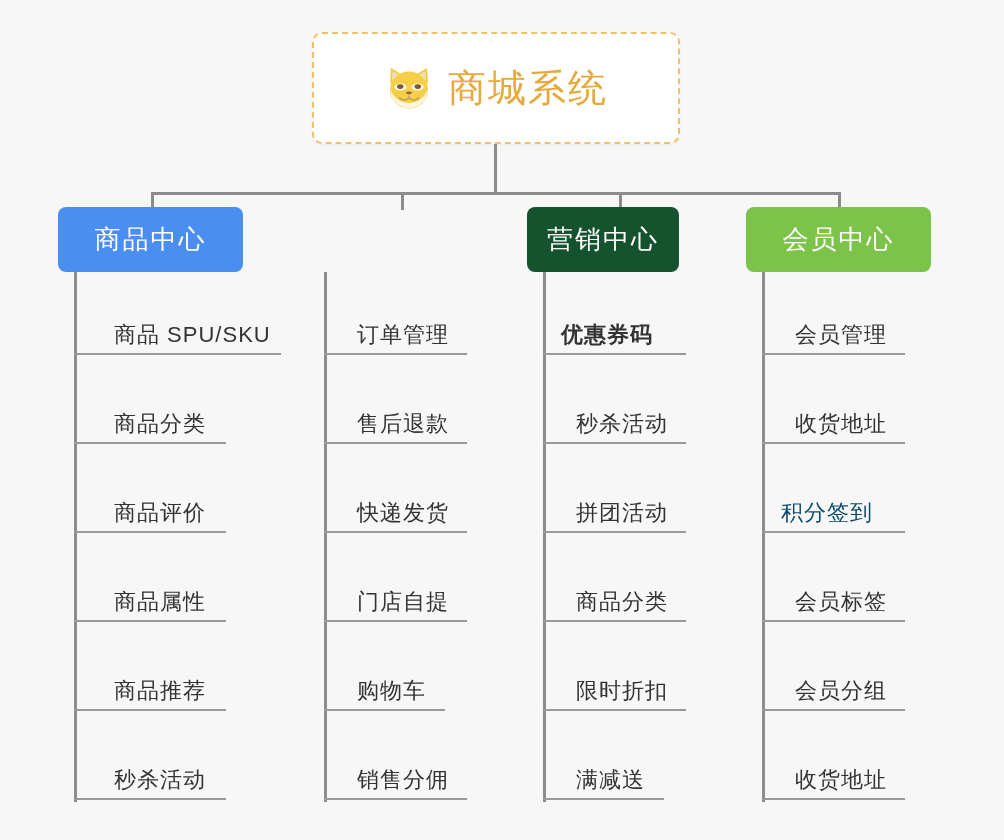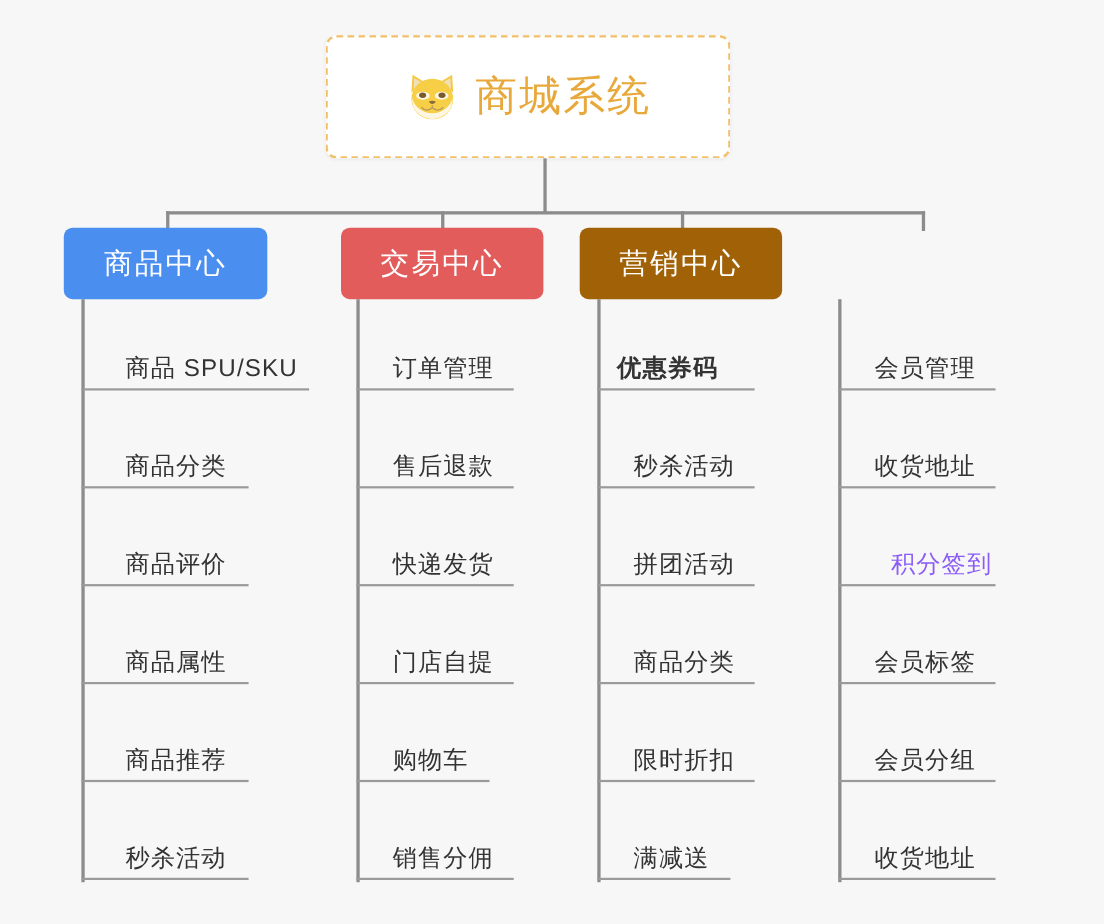--- a/index.html
+++ b/index.html
@@ -15,21 +15,21 @@
   #canvas {
     position: relative;
     width: 1004px;
     height: 840px;
     background: #f7f7f7;
   }
 
   
   #root-node {
     position: absolute;
-    left: 296px;
+    left: 312px;
     top: 32px;
     width: 368px;
     height: 112px;
     background: #ffffff;
     border: 2px dashed #f3c06a;
     border-radius: 10px;
     display: flex;
     align-items: center;
     justify-content: center;
     gap: 14px;
@@ -172,23 +172,20 @@
         <div class="leaf" style="left: 16px; top: 504px;">
           <div class="leaf-underline" style="width: 152px; background: rgb(154, 154, 154);"></div>
           <div class="leaf-label" style="left: 40px; color: rgb(51, 51, 51);">商品推荐</div>
         </div>
         <div class="leaf" style="left: 16px; top: 593px;">
           <div class="leaf-underline" style="width: 152px; background: rgb(154, 154, 154);"></div>
           <div class="leaf-label" style="left: 40px; color: rgb(51, 51, 51);">秒杀活动</div>
         </div>
       </div>
       <div class="column" style="left: 310px; top: 207px; width: 184px; height: 597px;">
-        <div class="cat-box" style="width: 184px; background: rgb(227, 92, 92);">
-          <span>交易中心</span>
-        </div>
         <div class="spine" style="left: 14px; top: 65px; height: 530px; background: rgb(140, 140, 140);"></div>
         <div class="leaf" style="left: 14px; top: 148px;">
           <div class="leaf-underline" style="width: 143px; background: rgb(154, 154, 154);"></div>
           <div class="leaf-label" style="left: 33px; color: rgb(51, 51, 51);">订单管理</div>
         </div>
         <div class="leaf" style="left: 14px; top: 237px;">
           <div class="leaf-underline" style="width: 143px; background: rgb(154, 154, 154);"></div>
           <div class="leaf-label" style="left: 33px; color: rgb(51, 51, 51);">售后退款</div>
         </div>
         <div class="leaf" style="left: 14px; top: 326px;">
@@ -202,21 +199,21 @@
         <div class="leaf" style="left: 14px; top: 504px;">
           <div class="leaf-underline" style="width: 121px; background: rgb(154, 154, 154);"></div>
           <div class="leaf-label" style="left: 33px; color: rgb(51, 51, 51);">购物车</div>
         </div>
         <div class="leaf" style="left: 14px; top: 593px;">
           <div class="leaf-underline" style="width: 143px; background: rgb(154, 154, 154);"></div>
           <div class="leaf-label" style="left: 33px; color: rgb(51, 51, 51);">销售分佣</div>
         </div>
       </div>
       <div class="column" style="left: 527px; top: 207px; width: 184px; height: 597px;">
-        <div class="cat-box" style="width: 184px; background: #a16207;">
+        <div class="cat-box" style="width: 152px; background: #14532d;">
           <span>营销中心</span>
         </div>
         <div class="spine" style="left: 16px; top: 65px; height: 530px; background: rgb(140, 140, 140);"></div>
         <div class="leaf" style="left: 16px; top: 148px;">
           <div class="leaf-underline" style="width: 143px; background: rgb(154, 154, 154);"></div>
           <div class="leaf-label" style="left: 18px; color: rgb(51, 51, 51); font-weight: bold;">优惠券码</div>
         </div>
         <div class="leaf" style="left: 16px; top: 237px;">
           <div class="leaf-underline" style="width: 143px; background: rgb(154, 154, 154);"></div>
           <div class="leaf-label" style="left: 33px; color: rgb(51, 51, 51);">秒杀活动</div>
@@ -232,32 +229,35 @@
         <div class="leaf" style="left: 16px; top: 504px;">
           <div class="leaf-underline" style="width: 143px; background: rgb(154, 154, 154);"></div>
           <div class="leaf-label" style="left: 33px; color: rgb(51, 51, 51);">限时折扣</div>
         </div>
         <div class="leaf" style="left: 16px; top: 593px;">
           <div class="leaf-underline" style="width: 121px; background: rgb(154, 154, 154);"></div>
           <div class="leaf-label" style="left: 33px; color: rgb(51, 51, 51);">满减送</div>
         </div>
       </div>
       <div class="column" style="left: 746px; top: 207px; width: 185px; height: 597px;">
+        <div class="cat-box" style="width: 185px; background: rgb(124, 195, 74);">
+          <span>会员中心</span>
+        </div>
         <div class="spine" style="left: 16px; top: 65px; height: 530px; background: rgb(140, 140, 140);"></div>
         <div class="leaf" style="left: 16px; top: 148px;">
           <div class="leaf-underline" style="width: 143px; background: rgb(154, 154, 154);"></div>
           <div class="leaf-label" style="left: 33px; color: rgb(51, 51, 51); font-family: Liberation Serif, serif;">会员管理</div>
         </div>
         <div class="leaf" style="left: 16px; top: 237px;">
           <div class="leaf-underline" style="width: 143px; background: rgb(154, 154, 154);"></div>
           <div class="leaf-label" style="left: 33px; color: rgb(51, 51, 51);">收货地址</div>
         </div>
         <div class="leaf" style="left: 16px; top: 326px;">
           <div class="leaf-underline" style="width: 143px; background: rgb(154, 154, 154);"></div>
-          <div class="leaf-label" style="left: 48px; color: #8b5cf6;">积分签到</div>
+          <div class="leaf-label" style="left: 19px; color: #0c4a6e;">积分签到</div>
         </div>
         <div class="leaf" style="left: 16px; top: 415px;">
           <div class="leaf-underline" style="width: 143px; background: rgb(154, 154, 154);"></div>
           <div class="leaf-label" style="left: 33px; color: rgb(51, 51, 51);">会员标签</div>
         </div>
         <div class="leaf" style="left: 16px; top: 504px;">
           <div class="leaf-underline" style="width: 143px; background: rgb(154, 154, 154);"></div>
           <div class="leaf-label" style="left: 33px; color: rgb(51, 51, 51);">会员分组</div>
         </div>
         <div class="leaf" style="left: 16px; top: 593px;">

